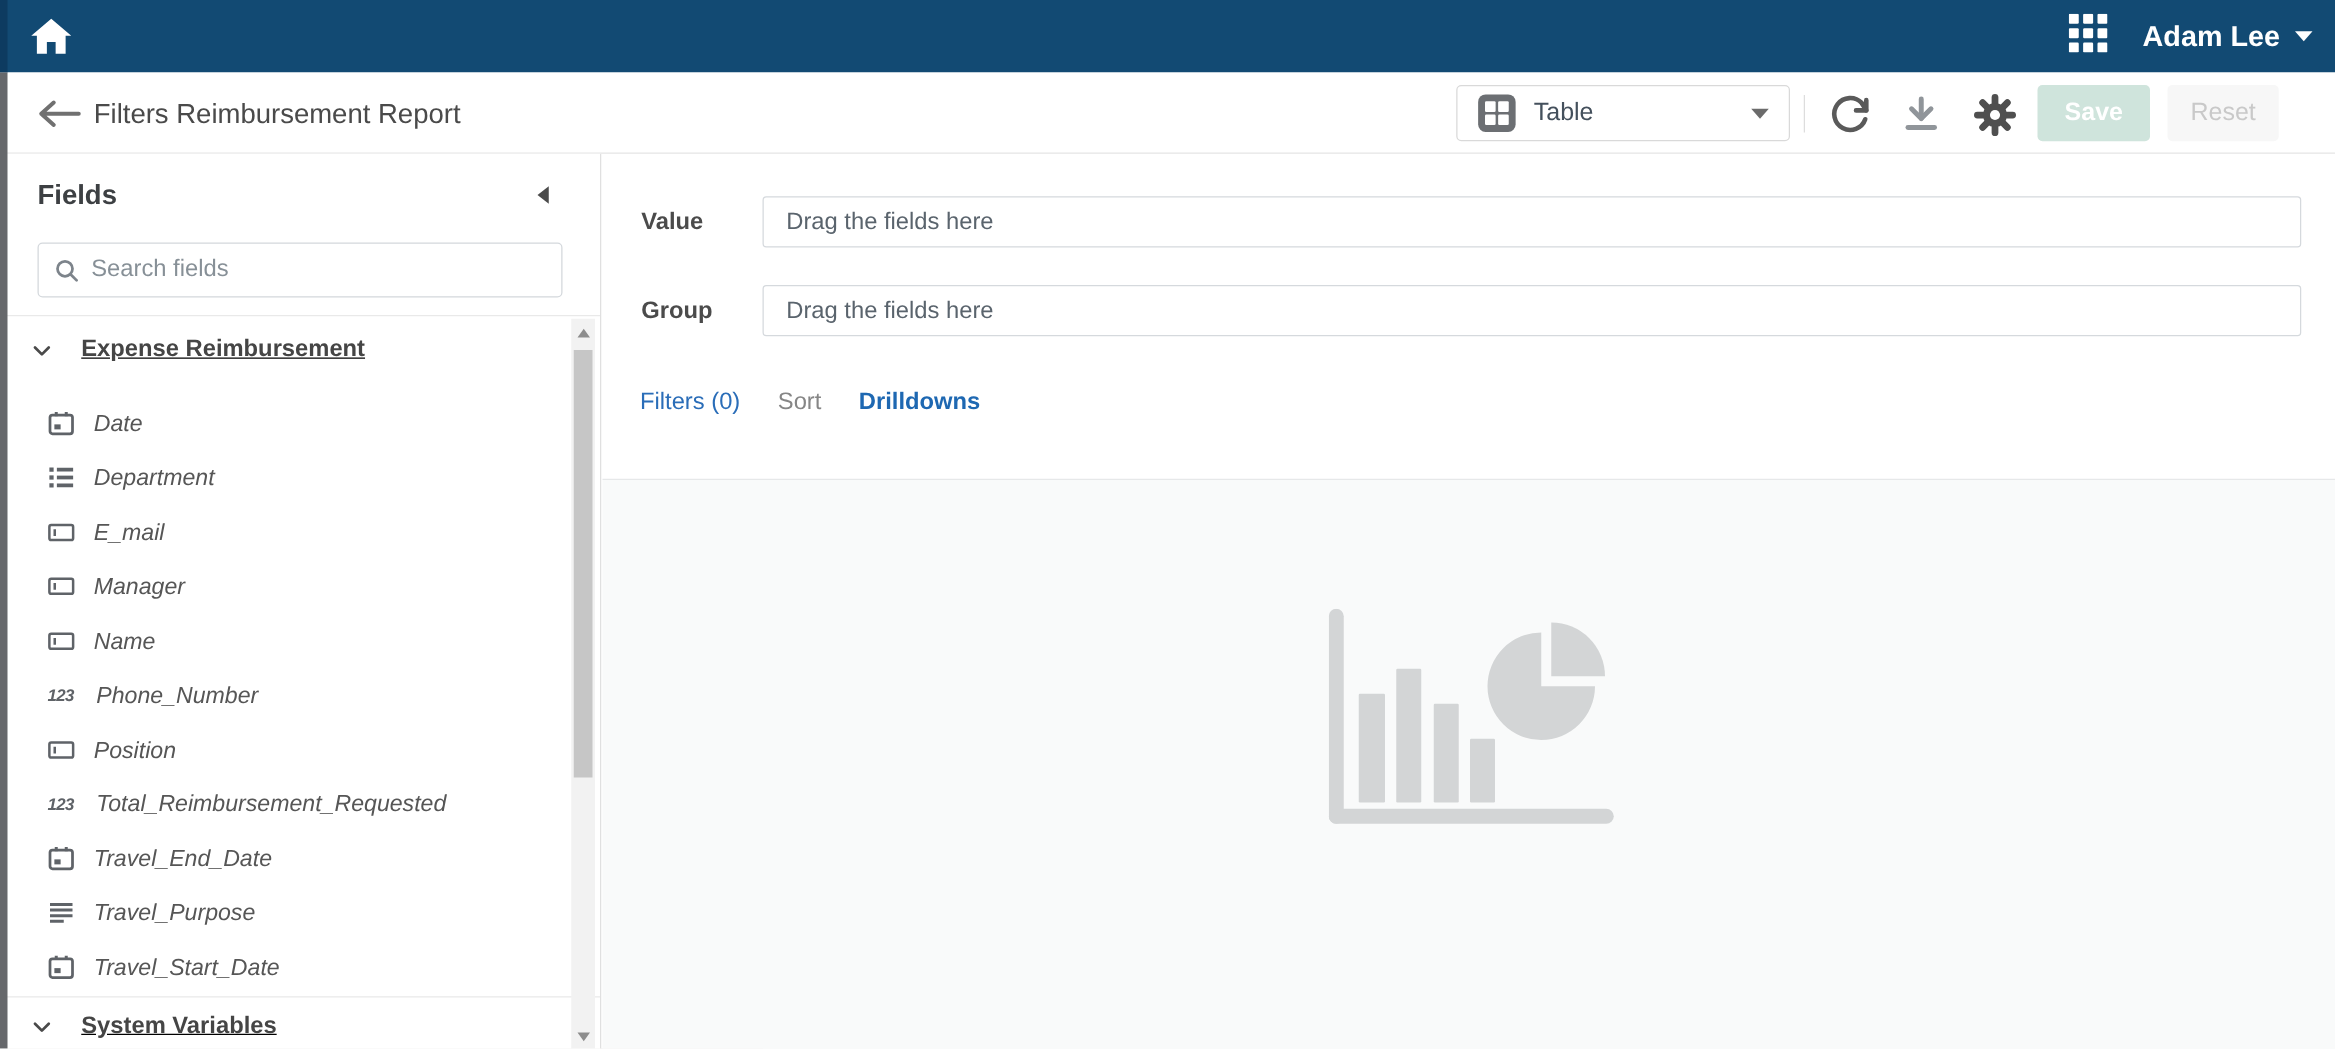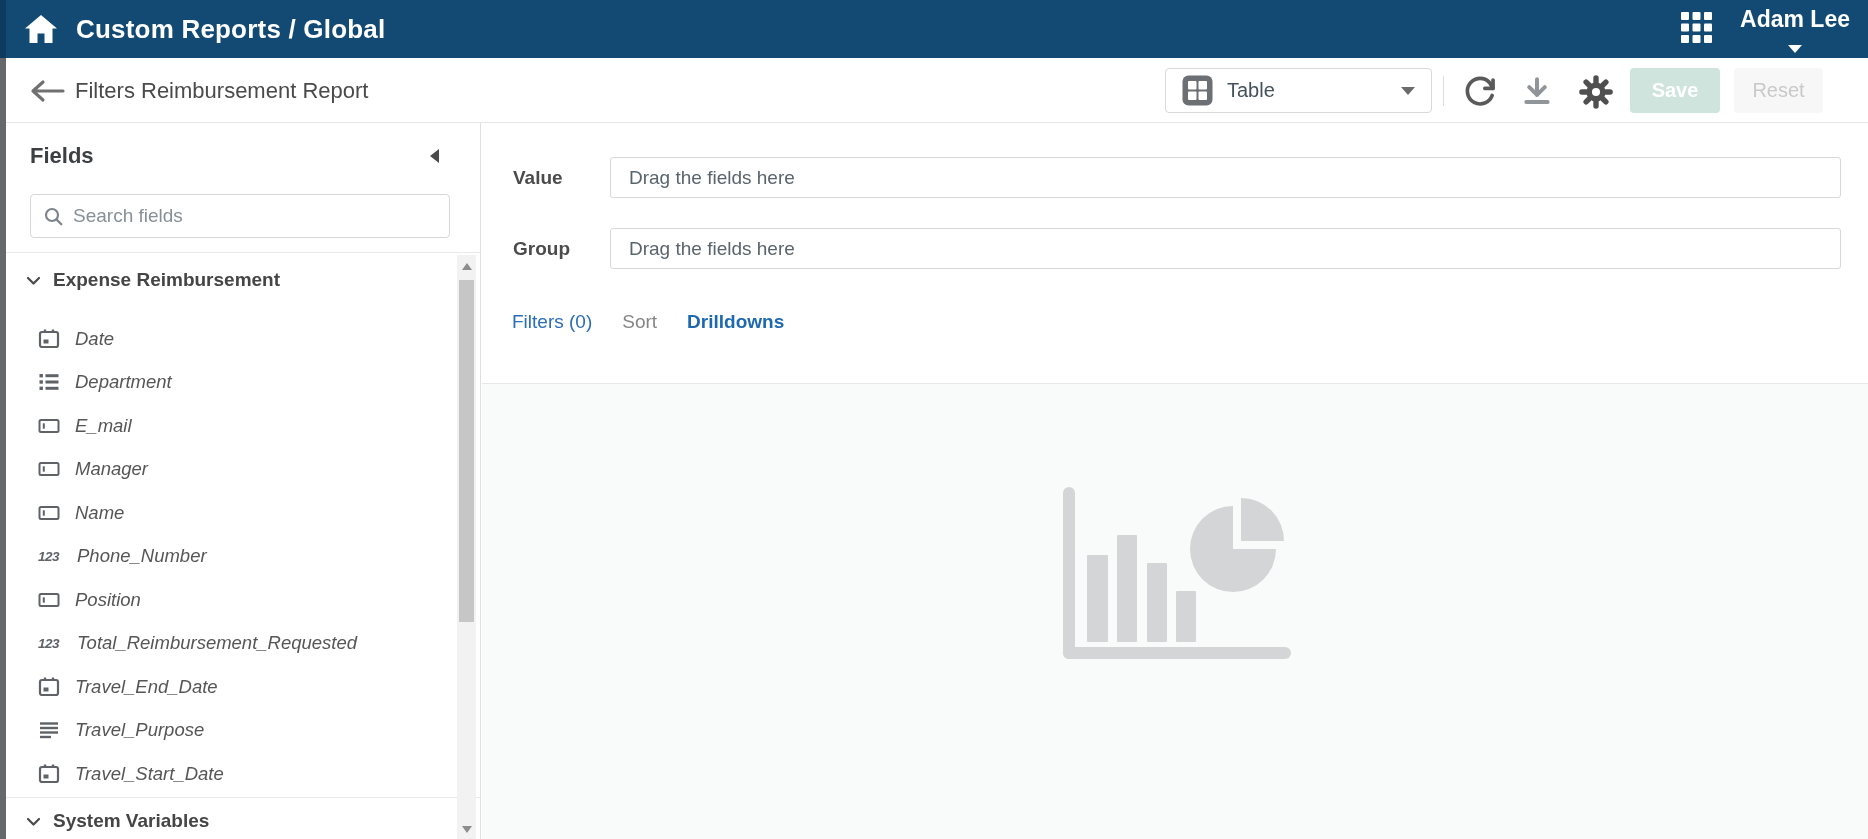--- a/index.html
+++ b/index.html
@@ -8,21 +8,21 @@
     position:relative; width:1868px; height:839px; background:#ffffff;
     font-family:"Liberation Sans", sans-serif; overflow:hidden;
     -webkit-font-smoothing:antialiased;
   }
   
   .topbar { position:absolute; left:0; top:0; width:1868px; height:58px; background:#124a73; }
   .topbar-title { position:absolute; left:76px; top:0; height:58px; line-height:58px;
     color:#ffffff; font-size:26px; font-weight:700; letter-spacing:.2px; }
   .home-btn { position:absolute; left:24px; top:14px; width:34px; height:30px; cursor:pointer; }
   .topbar-right { position:absolute; right:18px; top:0; height:58px; display:flex; align-items:center; gap:28px; }
-  .user-menu { display:flex; align-items:center; gap:12px; cursor:pointer;flex-direction:column; }
+  .user-menu { display:flex; align-items:center; gap:12px; cursor:pointer; }
   .user-name { color:#ffffff; font-size:23px; font-weight:700; }
   .caret-down-white { width:0; height:0; border-left:7px solid transparent; border-right:7px solid transparent; border-top:8px solid #ffffff; }
   
   .toolbar { position:absolute; left:0; top:58px; width:1868px; height:65px; background:#ffffff; border-bottom:1px solid #e5e5e5; }
   .back-btn { position:absolute; left:28px; top:79px; width:38px; height:24px; cursor:pointer; }
   .report-title { position:absolute; left:75px; top:58px; height:65px; line-height:65px; font-size:22px; color:#4a4a4a; }
   .view-select { position:absolute; left:1165px; top:68px; width:267px; height:45px; border:1px solid #d9d9d9; border-radius:4px;
     display:flex; align-items:center; padding:0 16px; gap:14px; cursor:pointer; background:#fff; }
   .view-select-label { font-size:20px; color:#44505c; flex:1; }
   .caret-down-gray { width:0; height:0; border-left:7px solid transparent; border-right:7px solid transparent; border-top:8px solid #6b6b6b; }
@@ -35,21 +35,21 @@
   
   .sidebar { position:absolute; left:0; top:123px; width:481px; height:716px; background:#ffffff; border-right:1px solid #e0e0e0; }
   .fields-title { position:absolute; left:30px; top:20px; font-size:22px; font-weight:600; color:#3d4043; }
   .panel-collapse { position:absolute; left:430px; top:26px; width:0; height:0;
     border-top:7px solid transparent; border-bottom:7px solid transparent; border-right:9px solid #4a4a4a; cursor:pointer; }
   .search-box { position:absolute; left:30px; top:71px; width:420px; height:44px; border:1px solid #d4d8dc; border-radius:4px;
     display:flex; align-items:center; padding:0 12px; gap:9px; background:#fff; }
   .search-box input { border:none; outline:none; flex:1; font-size:19px; color:#333; font-family:"Liberation Sans", sans-serif; }
   .search-box input::placeholder { color:#879097; }
   .sidebar-divider { position:absolute; left:0; right:0; height:1px; background:#e9e9e9; }
-  .section-header { position:absolute; left:24px; display:flex; align-items:center; gap:10px; cursor:pointer; }
+  .section-header { position:absolute; left:24px; display:flex; align-items:center; gap:22px; cursor:pointer;text-decoration:underline; }
   .section-header .label { font-size:19px; font-weight:600; color:#454545; }
   .field-list { position:absolute; left:0; top:194px; width:455px; }
   .field-row { height:43.5px; display:flex; align-items:center; padding-left:38px; gap:15px; cursor:grab;font-style:italic; }
   .field-row .label { font-size:18.5px; color:#565656; }
   
   .sb-scroll { position:absolute; left:457px; top:132px; width:19px; height:584px; background:#f2f2f2; }
   .sb-thumb { position:absolute; left:2px; top:25px; width:15px; height:342px; background:#c6c6c6; cursor:pointer; }
   .sb-arrow { position:absolute; left:4.5px; width:0; height:0; cursor:pointer; }
   .sb-arrow.up { top:8px; border-left:5px solid transparent; border-right:5px solid transparent; border-bottom:7px solid #8d8d8d; }
   .sb-arrow.down { bottom:6px; border-left:5px solid transparent; border-right:5px solid transparent; border-top:7px solid #8d8d8d; }
@@ -74,21 +74,20 @@
 <body>
 
 <div class="screen">
 
   <div class="topbar">
     <div class="home-btn">
       <svg width="34" height="30" viewBox="0 0 34 30">
         <path d="M17 1 L33 14.5 L28.5 14.5 L28.5 29 L20.5 29 L20.5 19.5 L13.5 19.5 L13.5 29 L5.5 29 L5.5 14.5 L1 14.5 Z" fill="#ffffff"></path>
       </svg>
     </div>
-    <div class="topbar-title">Custom Reports / Global</div>
     <div class="topbar-right">
       <div style="cursor:pointer;">
         <svg width="31" height="31" viewBox="0 0 31 31">
           <g fill="#ffffff">
             <rect x="0" y="0" width="8" height="8" rx="1"></rect>
               <rect x="11.5" y="0" width="8" height="8" rx="1"></rect>
               <rect x="23" y="0" width="8" height="8" rx="1"></rect>
             <rect x="0" y="11.5" width="8" height="8" rx="1"></rect>
               <rect x="11.5" y="11.5" width="8" height="8" rx="1"></rect>
               <rect x="23" y="11.5" width="8" height="8" rx="1"></rect>

